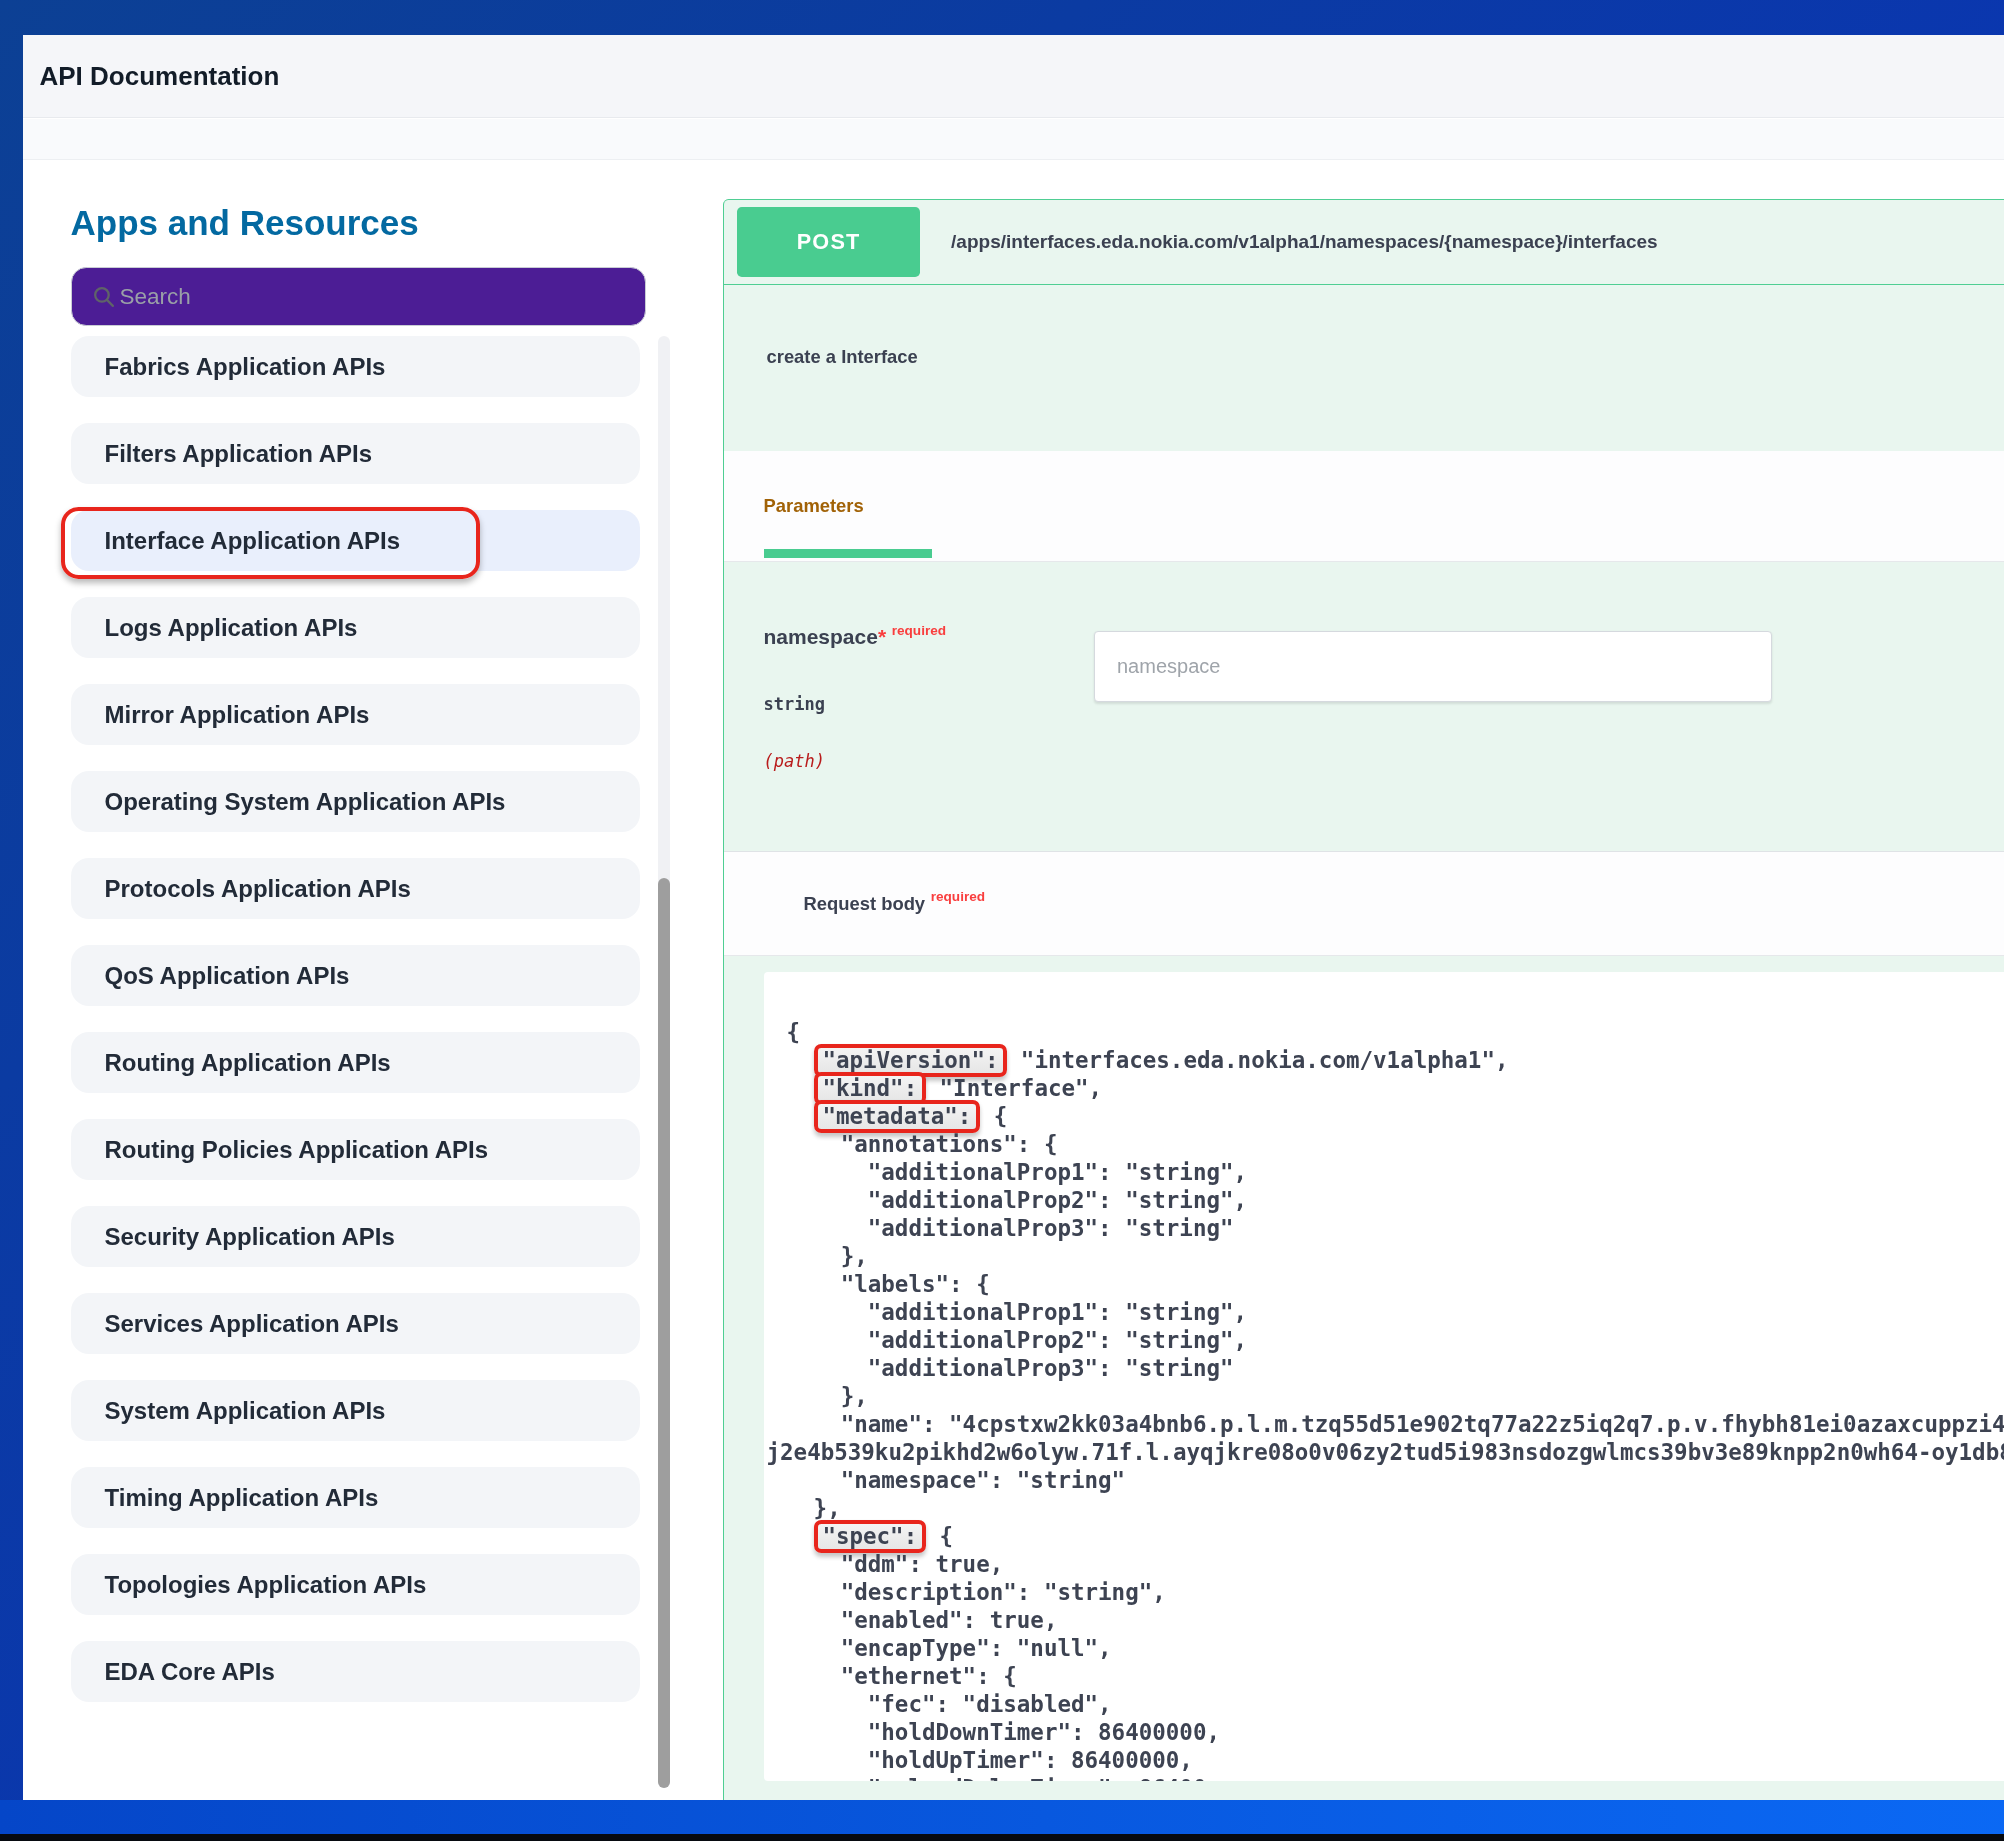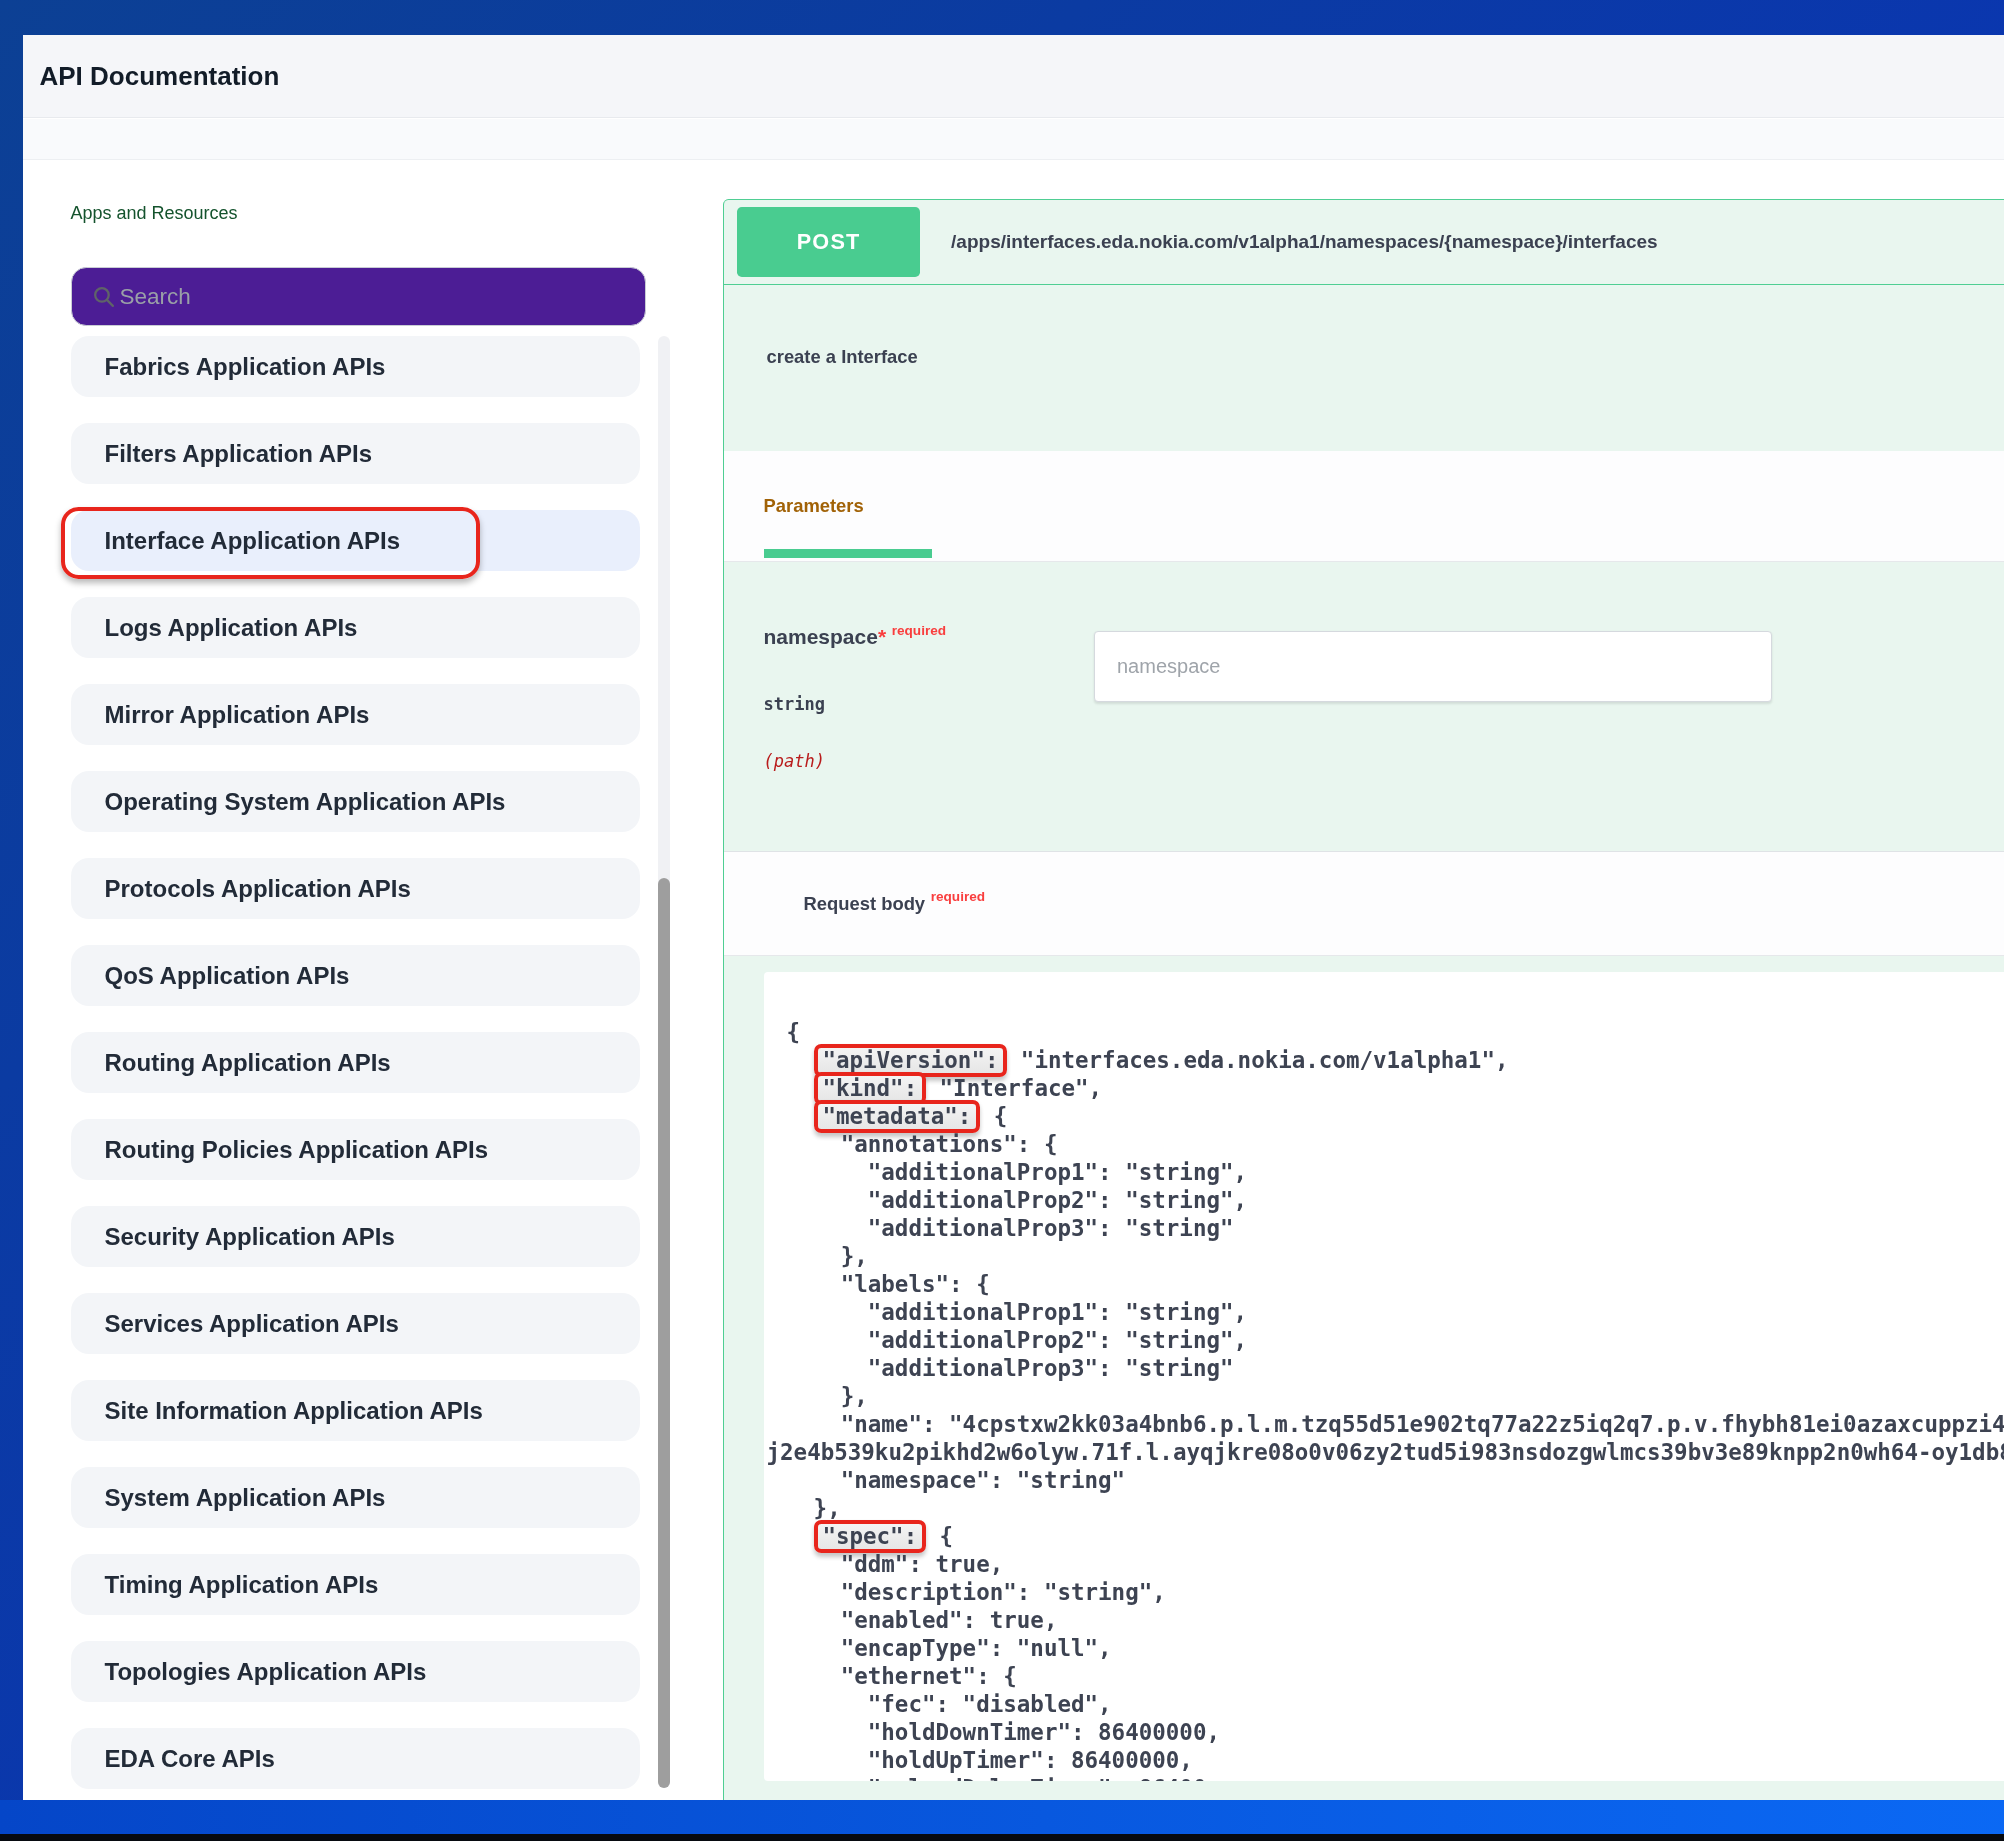--- a/index.html
+++ b/index.html
@@ -13,21 +13,21 @@
     background:linear-gradient(90deg,#0546c8,#0b6af6 70%,#0553dd);}
   .frame-bottom-dark{position:absolute;left:0;bottom:0;width:100%;height:6.8px;background:#070a0f;}
 
   
   .window{position:absolute;left:22.5px;top:35px;width:2932px;height:1765px;background:#ffffff;overflow:hidden;}
   .app-header{position:absolute;left:0;top:0;width:100%;height:83px;background:#f5f6f9;border-bottom:0.8px solid #e8eaee;display:flex;align-items:center;padding-left:17px;}
   .app-title{font-size:26px;font-weight:600;color:#121c28;}
   .app-subbar{position:absolute;left:0;top:84px;width:100%;height:41px;background:#f9fafc;border-bottom:0.8px solid #edeff2;}
 
   
-  .sb-heading{position:absolute;left:48px;top:168px;font-size:18px;font-weight:400;color:#14532d;}
+  .sb-heading{position:absolute;left:48px;top:168px;font-size:35px;font-weight:700;color:#0369a1;}
   .search-box{position:absolute;left:48px;top:232px;width:575px;height:59px;background:#4c1d95;border:1.2px solid #c9cdd4;border-radius:15.2px;display:flex;align-items:center;padding-left:19px;gap:4px;}
   .search-box svg{flex:0 0 auto;}
   .search-ph{font-size:22.5px;color:#9aa0a7;}
   .nav-list{position:absolute;left:48px;top:301px;width:569px;}
   .nav-item{width:569px;height:61px;margin-bottom:26px;background:#f3f5f8;border-radius:18px;display:flex;align-items:center;padding-left:34px;font-size:24px;font-weight:600;color:#222b38;}
   .nav-item.active{background:#e9effc;}
   .red-outline{position:absolute;border:4.4px solid #e8251c;border-radius:17.6px;box-shadow:0 4px 6.4px rgba(0,0,0,0.28);}
   .sb-annot{left:38px;top:472px;width:419px;height:72px;}
   .scroll-track{position:absolute;left:635px;top:301px;width:12px;height:1452px;background:#f0f1f4;border-radius:6px;}
   .scroll-thumb{position:absolute;left:0;top:542px;width:12px;height:910px;background:#9e9e9e;border-radius:6px;}
@@ -91,21 +91,20 @@
       <div class="nav-item active">Interface Application APIs</div>
       <div class="nav-item">Logs Application APIs</div>
       <div class="nav-item">Mirror Application APIs</div>
       <div class="nav-item">Operating System Application APIs</div>
       <div class="nav-item">Protocols Application APIs</div>
       <div class="nav-item">QoS Application APIs</div>
       <div class="nav-item">Routing Application APIs</div>
       <div class="nav-item">Routing Policies Application APIs</div>
       <div class="nav-item">Security Application APIs</div>
       <div class="nav-item">Services Application APIs</div>
-      <div class="nav-item">Site Information Application APIs</div>
       <div class="nav-item">System Application APIs</div>
       <div class="nav-item">Timing Application APIs</div>
       <div class="nav-item">Topologies Application APIs</div>
       <div class="nav-item">EDA Core APIs</div>
     </div>
 
   <div class="red-outline sb-annot"></div>
 
   <div class="scroll-track">
     <div class="scroll-thumb"></div>

